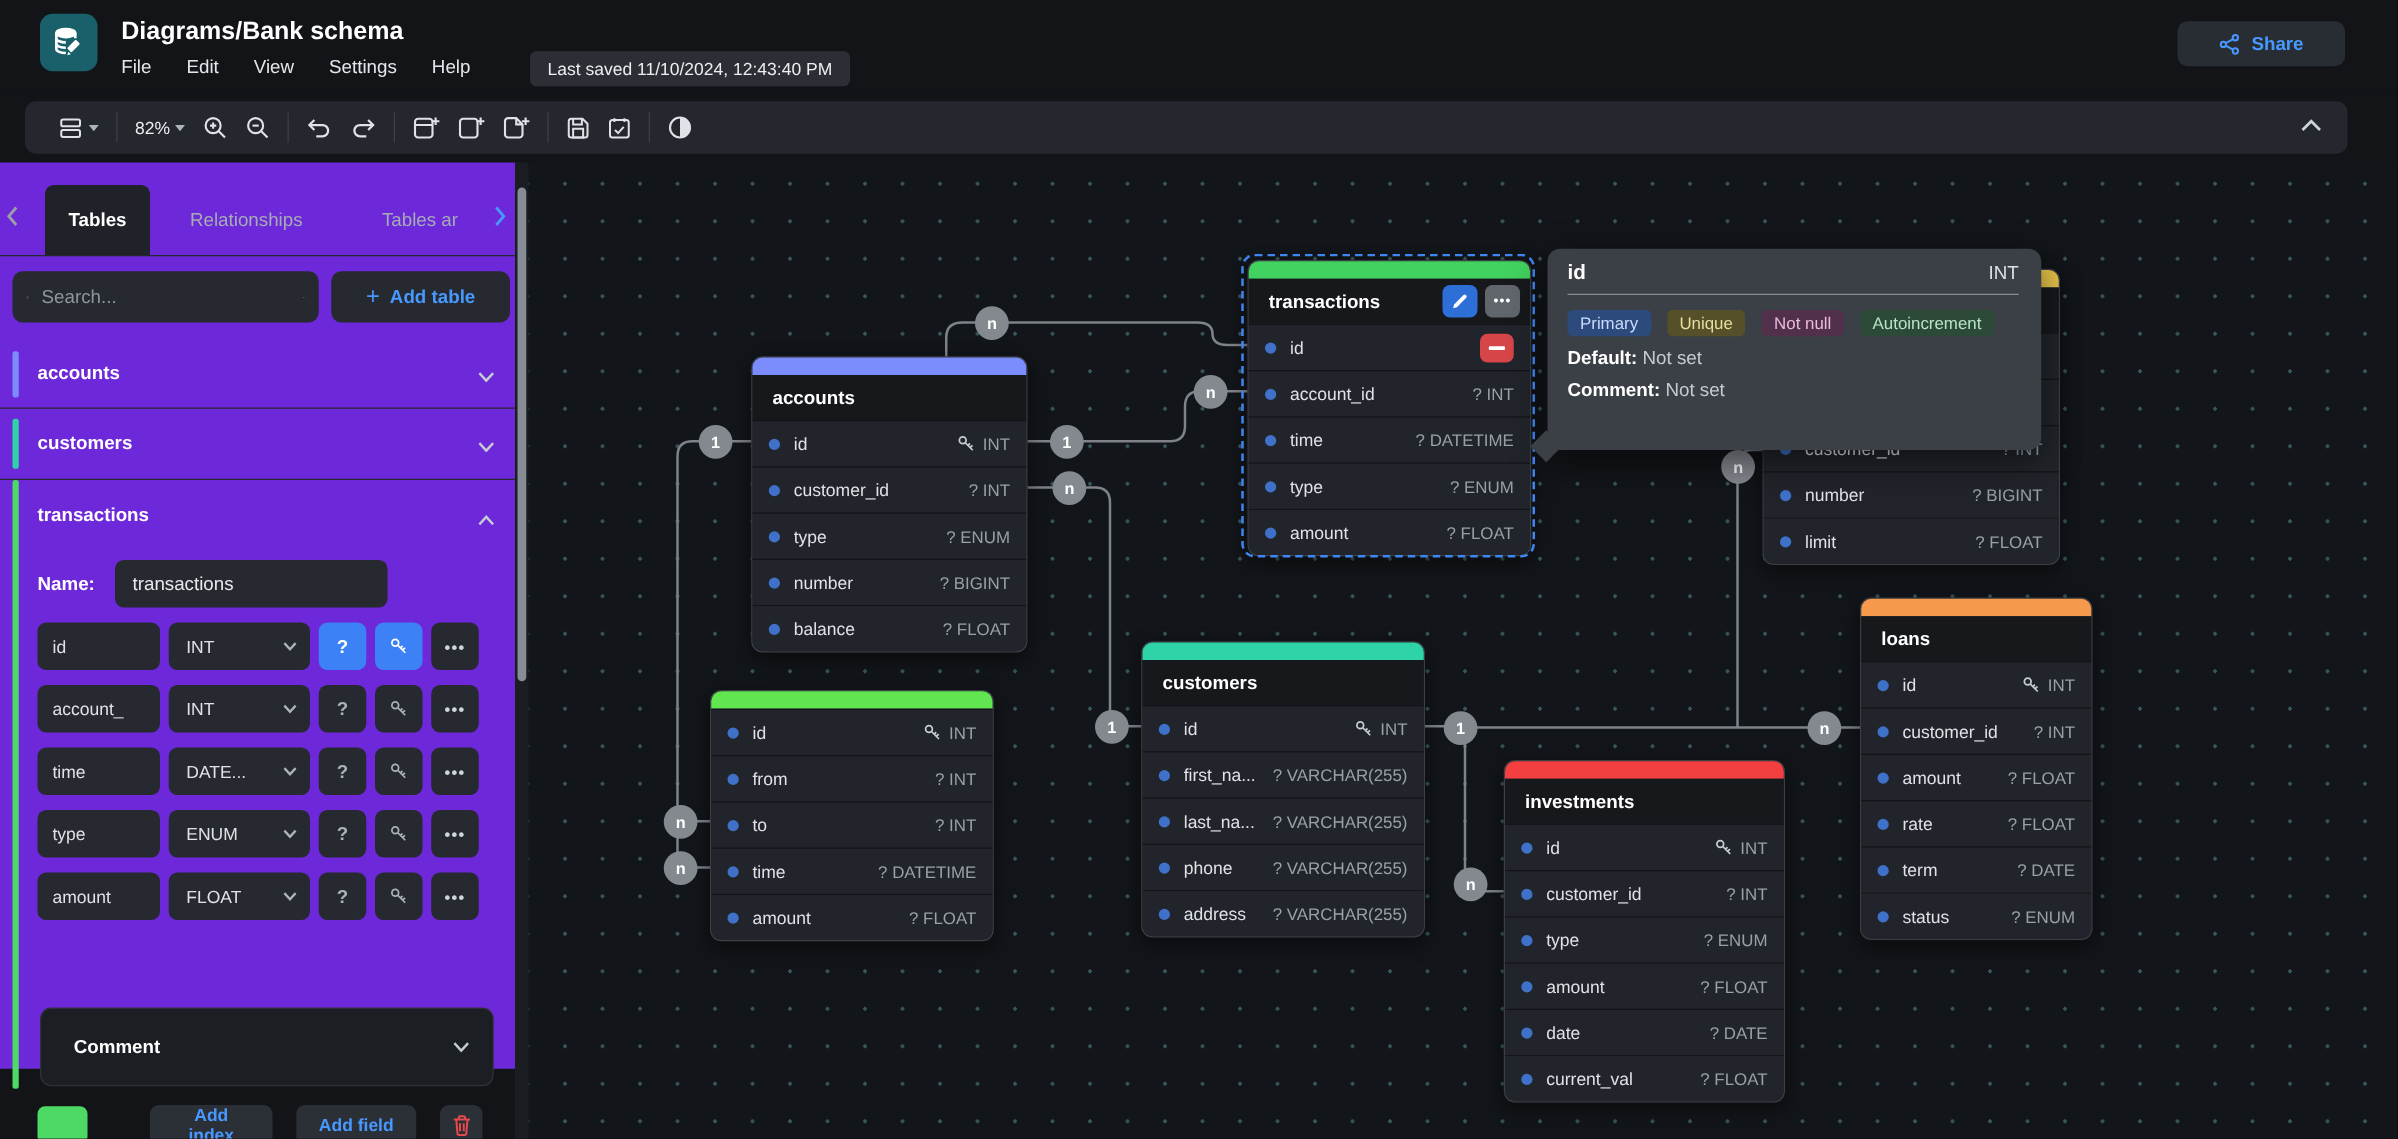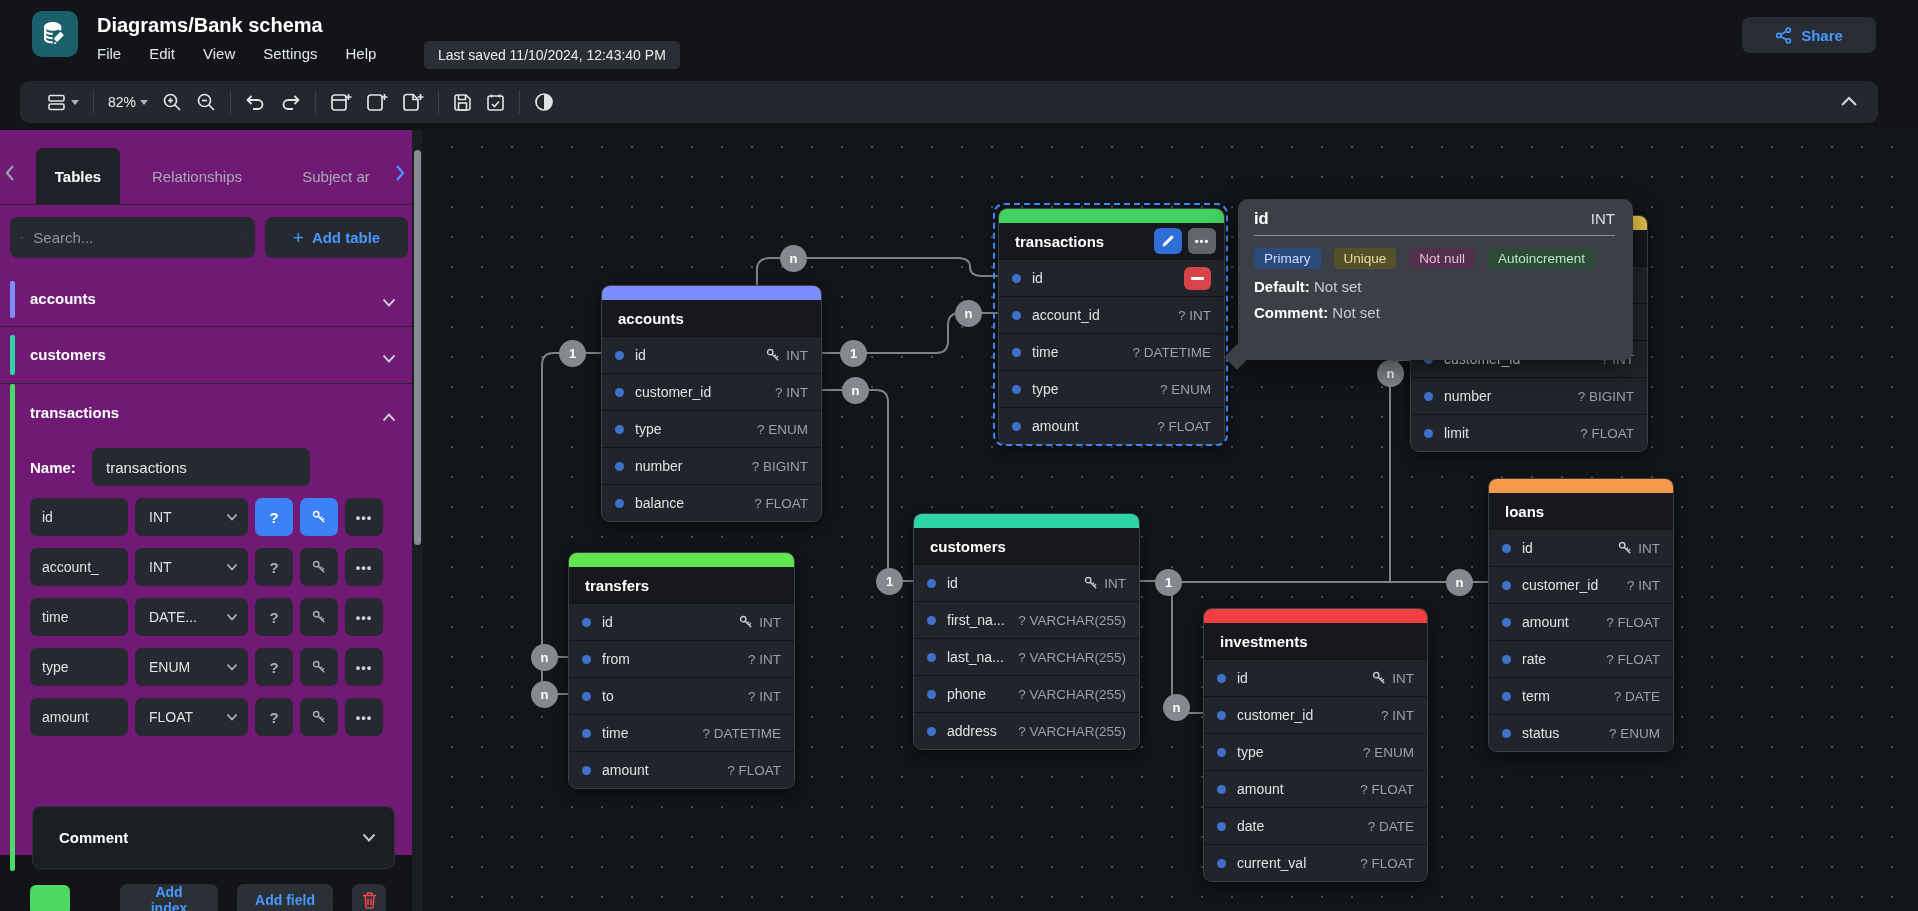--- a/index.html
+++ b/index.html
@@ -21,21 +21,21 @@
   .toolbar { position:absolute; left:20px; top:6px; width:1858px; height:42px; background:#24272d; border-radius:9px; display:flex; align-items:center; padding:0 14px; }
   .tb-group { display:flex; align-items:center; gap:14px; padding:0 14px; }
   .tb-sep { width:1px; height:24px; background:#3c4046; }
   .tb-icon { display:flex; align-items:center; gap:4px; color:#dfe3e7; }
   .tb-icon svg { display:block; }
   .zoom-label { font-size:14px; color:#eceef0; }
   .caret { width:0; height:0; border-left:4px solid transparent; border-right:4px solid transparent; border-top:5px solid #aeb4bb; display:inline-block; }
   .tb-collapse { margin-left:auto; padding-right:6px; color:#cfd4da; }
 
   
-  .sidebar { position:absolute; left:0; top:130px; width:412px; height:725px; background:#701a75; }
+  .sidebar { position:absolute; left:0; top:130px; width:412px; height:725px; background:#6d28d9; }
   .tabbar { position:absolute; left:0; top:12px; width:412px; height:63px; border-bottom:1px solid #26292e; }
   .tab-left-chev { position:absolute; left:4px; top:22px; color:#9aa0a8; }
   .tab-right-chev { position:absolute; left:394px; top:22px; color:#4799ff; }
   .tab { position:absolute; top:6px; height:56px; display:flex; align-items:center; justify-content:center; font-size:15px; color:#a6acb4; }
   .tab.active { background:#1f2329; border-radius:7px 7px 0 0; color:#fff; font-weight:700; }
   .sb-controls { position:absolute; left:0; top:87px; width:412px; height:56px; }
   .search-box { position:absolute; left:10px; top:0; width:245px; height:41px; background:#26292f; border-radius:8px; display:flex; align-items:center; padding:0 11px; gap:10px; }
   .search-box input { flex:1; background:transparent; border:none; outline:none; color:#dfe3e7; font-size:15px; font-family:inherit; }
   .search-box input::placeholder { color:#8f969e; }
   .add-table-btn { position:absolute; left:265px; top:0; width:143px; height:41px; background:#26292f; border-radius:8px; display:flex; align-items:center; justify-content:center; gap:8px; color:#4799ff; font-size:15px; font-weight:700; }
@@ -286,21 +286,21 @@
             <path d="M9 2 L3 9 L9 16" fill="none" stroke="#9aa0a8" stroke-width="2.2"></path>
           </svg>
       </span>
       <div class="tab active" style="left:36px; width:84px;">
           <span>Tables</span>
         </div>
       <div class="tab" style="left:132px; width:130px;">
           <span>Relationships</span>
         </div>
       <div class="tab" style="left:280px; width:112px;">
-          <span>Subject ar</span>
+          <span>Tables ar</span>
         </div>
       <span class="tab-right-chev">
         <svg width="12" height="18" viewBox="0 0 12 18">
             <path d="M3 2 L9 9 L3 16" fill="none" stroke="#4799ff" stroke-width="2.2"></path>
           </svg>
       </span>
     </div>
 
     <div class="sb-controls">
       <div class="search-box">
@@ -607,23 +607,20 @@
           <span class="ftype">? VARCHAR(255)</span>
         </div>
         <div class="table-row">
           <span class="bullet"></span>
           <span class="fname">address</span>
           <span class="ftype">? VARCHAR(255)</span>
         </div>
       </div>
       <div class="table-card" style="left: 568px; top: 552px; width: 227px;">
         <div class="table-strip" style="background: rgb(97, 229, 80);"></div>
-        <div class="table-title">
-          <span class="t-label">transfers</span>
-        </div>
         <div class="table-row">
           <span class="bullet"></span>
           <span class="fname">id</span>
           <span class="ftype" style="color:#c6ccd3;">
             <svg width="14" height="14" viewBox="0 0 14 14">
               <g fill="none" stroke="currentColor" stroke-width="1.4">
                 <circle cx="4.2" cy="4.2" r="2.7"></circle>
                 <path d="M6.2 6.2 L12.2 12.2 M10 10 L12 8.3 M8.3 8.3 L10 6.8"></path>
               </g>
             </svg>

